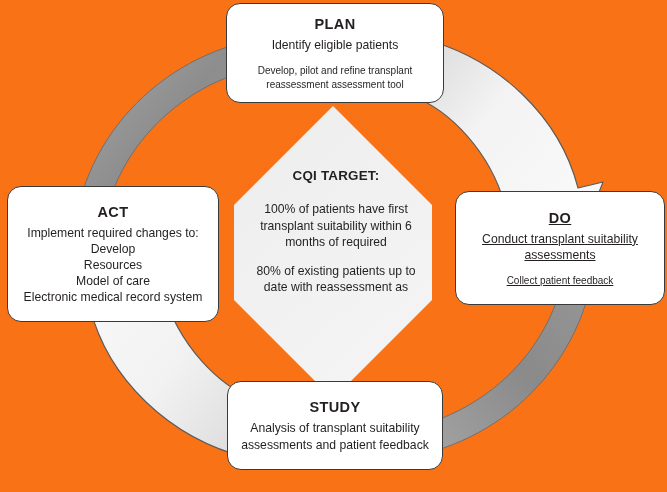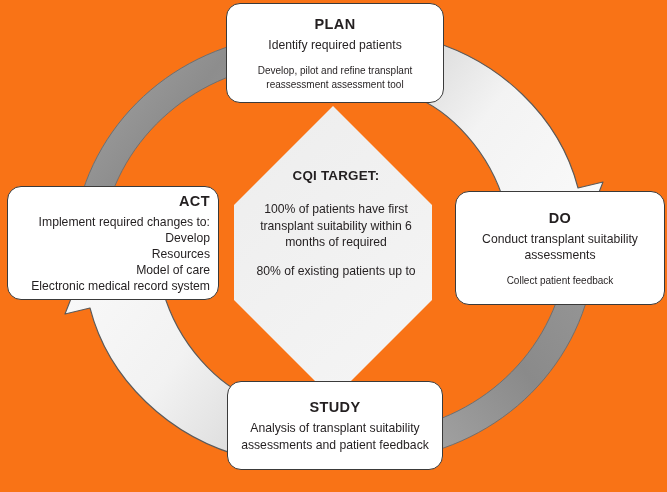--- a/index.html
+++ b/index.html
@@ -55,22 +55,22 @@
   }
   .stage-gap {
     height: 11px;
   }
   .stage-sub {
     font-size: 10px;
     line-height: 1.35;
   }
 
   #box-plan   { left: 226px; top: 3px;   width: 218px; height: 100px; }
-  #box-do     { left: 455px; top: 191px; width: 210px; height: 114px; }
-  #box-act    { left: 7px;   top: 186px; width: 212px; height: 114px; align-items: flex-end; }
+  #box-do     { left: 455px; top: 191px; width: 210px; height: 114px; text-decoration: underline; }
+  #box-act    { left: 7px;   top: 186px; width: 212px; height: 136px; }
   #box-study  { left: 227px; top: 381px; width: 216px; height: 89px; }
 
   
   #cqi-target {
     position: absolute;
     left: 236px;
     top: 168px;
     width: 200px;
     text-align: center;
     color: #231f20;
@@ -149,21 +149,21 @@
              L 65,314
              L 107,207
              L 188,285
              L 163,291
              C 178,344 218,386 256,400
              Z" fill="url(#gradLightBL)" stroke="#5a5a5a" stroke-width="1.1" stroke-linejoin="round"></path>
   </svg>
 
   <div class="stage-box" id="box-plan">
     <div class="stage-title">PLAN</div>
-    <div class="stage-line">Identify required patients</div>
+    <div class="stage-line">Identify eligible patients</div>
     <div class="stage-gap"></div>
     <div class="stage-sub">Develop, pilot and refine transplant</div>
     <div class="stage-sub">reassessment assessment tool</div>
   </div>
 
   <div class="stage-box" id="box-do">
     <div class="stage-title">DO</div>
     <div class="stage-line">Conduct transplant suitability</div>
     <div class="stage-line">assessments</div>
     <div class="stage-gap"></div>
@@ -185,15 +185,16 @@
     <div class="stage-line">assessments and patient feedback</div>
   </div>
 
   <div id="cqi-target">
     <div id="cqi-title">CQI TARGET:</div>
     <div class="cqi-line">100% of patients have first</div>
     <div class="cqi-line">transplant suitability within 6</div>
     <div class="cqi-line">months of required</div>
     <div class="cqi-gap"></div>
     <div class="cqi-line">80% of existing patients up to</div>
+    <div class="cqi-line">date with reassessment as</div>
   </div>
 
 </div>
 
 </body></html>

